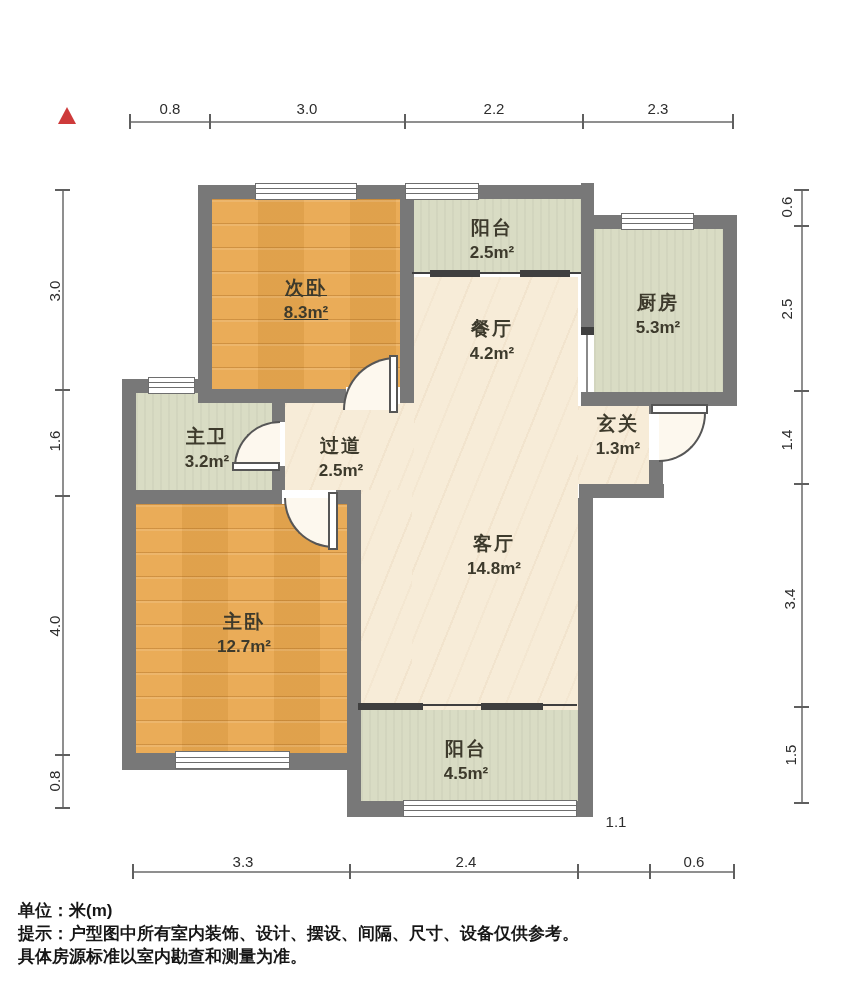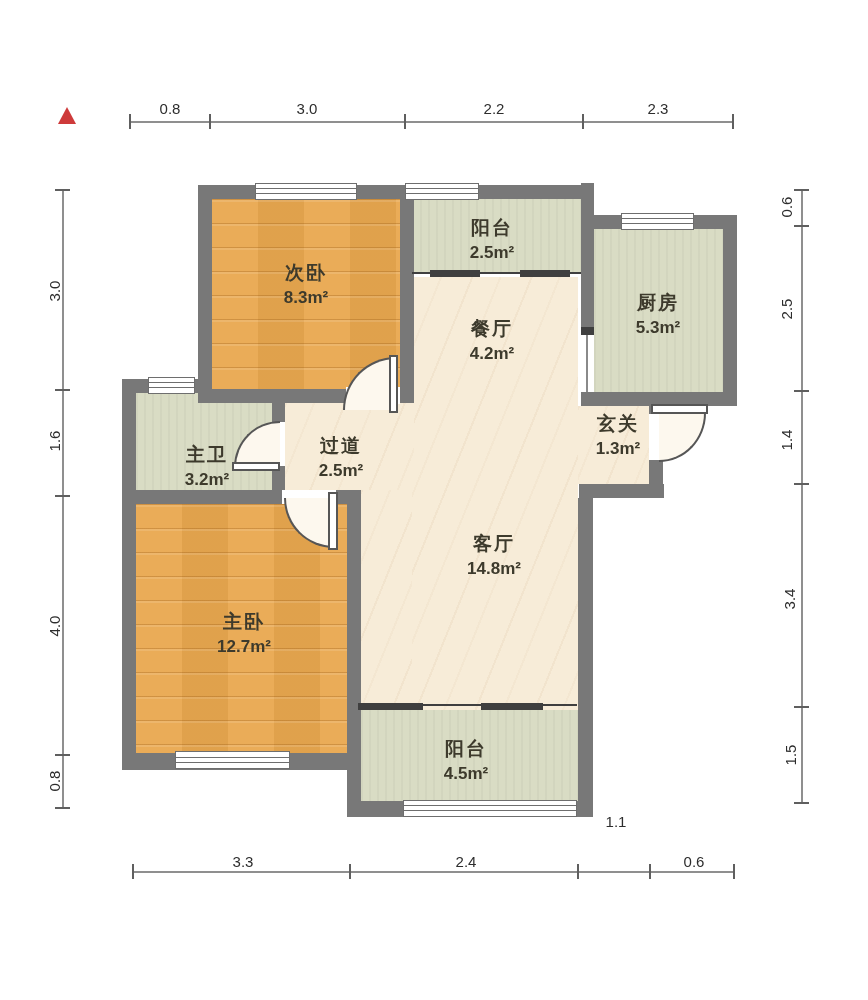--- a/index.html
+++ b/index.html
@@ -128,37 +128,37 @@
 
   <div class="arc arc-tl" style="left:234px;top:421px;width:46px;height:46px;"></div>
   <div class="leaf" style="left:232px;top:462px;width:48px;height:9px;"></div>
 
   <div class="arc arc-bl" style="left:284px;top:498px;width:50px;height:50px;"></div>
   <div class="leaf" style="left:328px;top:492px;width:10px;height:58px;"></div>
 
   <div class="arc arc-br" style="left:659px;top:413px;width:47px;height:49px;"></div>
   <div class="leaf" style="left:651px;top:404px;width:57px;height:10px;"></div>
 
-  <div class="rlabel" style="left:306px;top:260px;">
+  <div class="rlabel" style="left:306px;top:275px;text-decoration:underline;">
     <span class="nm">次卧</span>
     <span class="ar">8.3m²</span>
   </div>
   <div class="rlabel" style="left:492px;top:215px;">
     <span class="nm">阳台</span>
     <span class="ar">2.5m²</span>
   </div>
   <div class="rlabel" style="left:658px;top:290px;">
     <span class="nm">厨房</span>
     <span class="ar">5.3m²</span>
   </div>
   <div class="rlabel" style="left:492px;top:316px;">
     <span class="nm">餐厅</span>
     <span class="ar">4.2m²</span>
   </div>
-  <div class="rlabel" style="left:207px;top:424px;margin-top:18px;">
+  <div class="rlabel" style="left:207px;top:424px;">
     <span class="nm">主卫</span>
     <span class="ar">3.2m²</span>
   </div>
   <div class="rlabel" style="left:341px;top:433px;">
     <span class="nm">过道</span>
     <span class="ar">2.5m²</span>
   </div>
   <div class="rlabel" style="left:618px;top:411px;">
     <span class="nm">玄关</span>
     <span class="ar">1.3m²</span>
@@ -215,14 +215,19 @@
   <div class="tick" style="left:794px;top:390px;width:15px;height:2px;"></div>
   <div class="tick" style="left:794px;top:483px;width:15px;height:2px;"></div>
   <div class="tick" style="left:794px;top:706px;width:15px;height:2px;"></div>
   <div class="tick" style="left:794px;top:802px;width:15px;height:2px;"></div>
   <div class="dimlab v" style="left:786px;top:207px;">0.6</div>
   <div class="dimlab v" style="left:786px;top:309px;">2.5</div>
   <div class="dimlab v" style="left:786px;top:440px;">1.4</div>
   <div class="dimlab v" style="left:789px;top:599px;">3.4</div>
   <div class="dimlab v" style="left:790px;top:755px;">1.5</div>
 
+  <div class="footer">
+    <div>单位：米(m)</div>
+    <div>提示：户型图中所有室内装饰、设计、摆设、间隔、尺寸、设备仅供参考。</div>
+    <div>具体房源标准以室内勘查和测量为准。</div>
+  </div>
 
 </div>
 
 </body></html>

